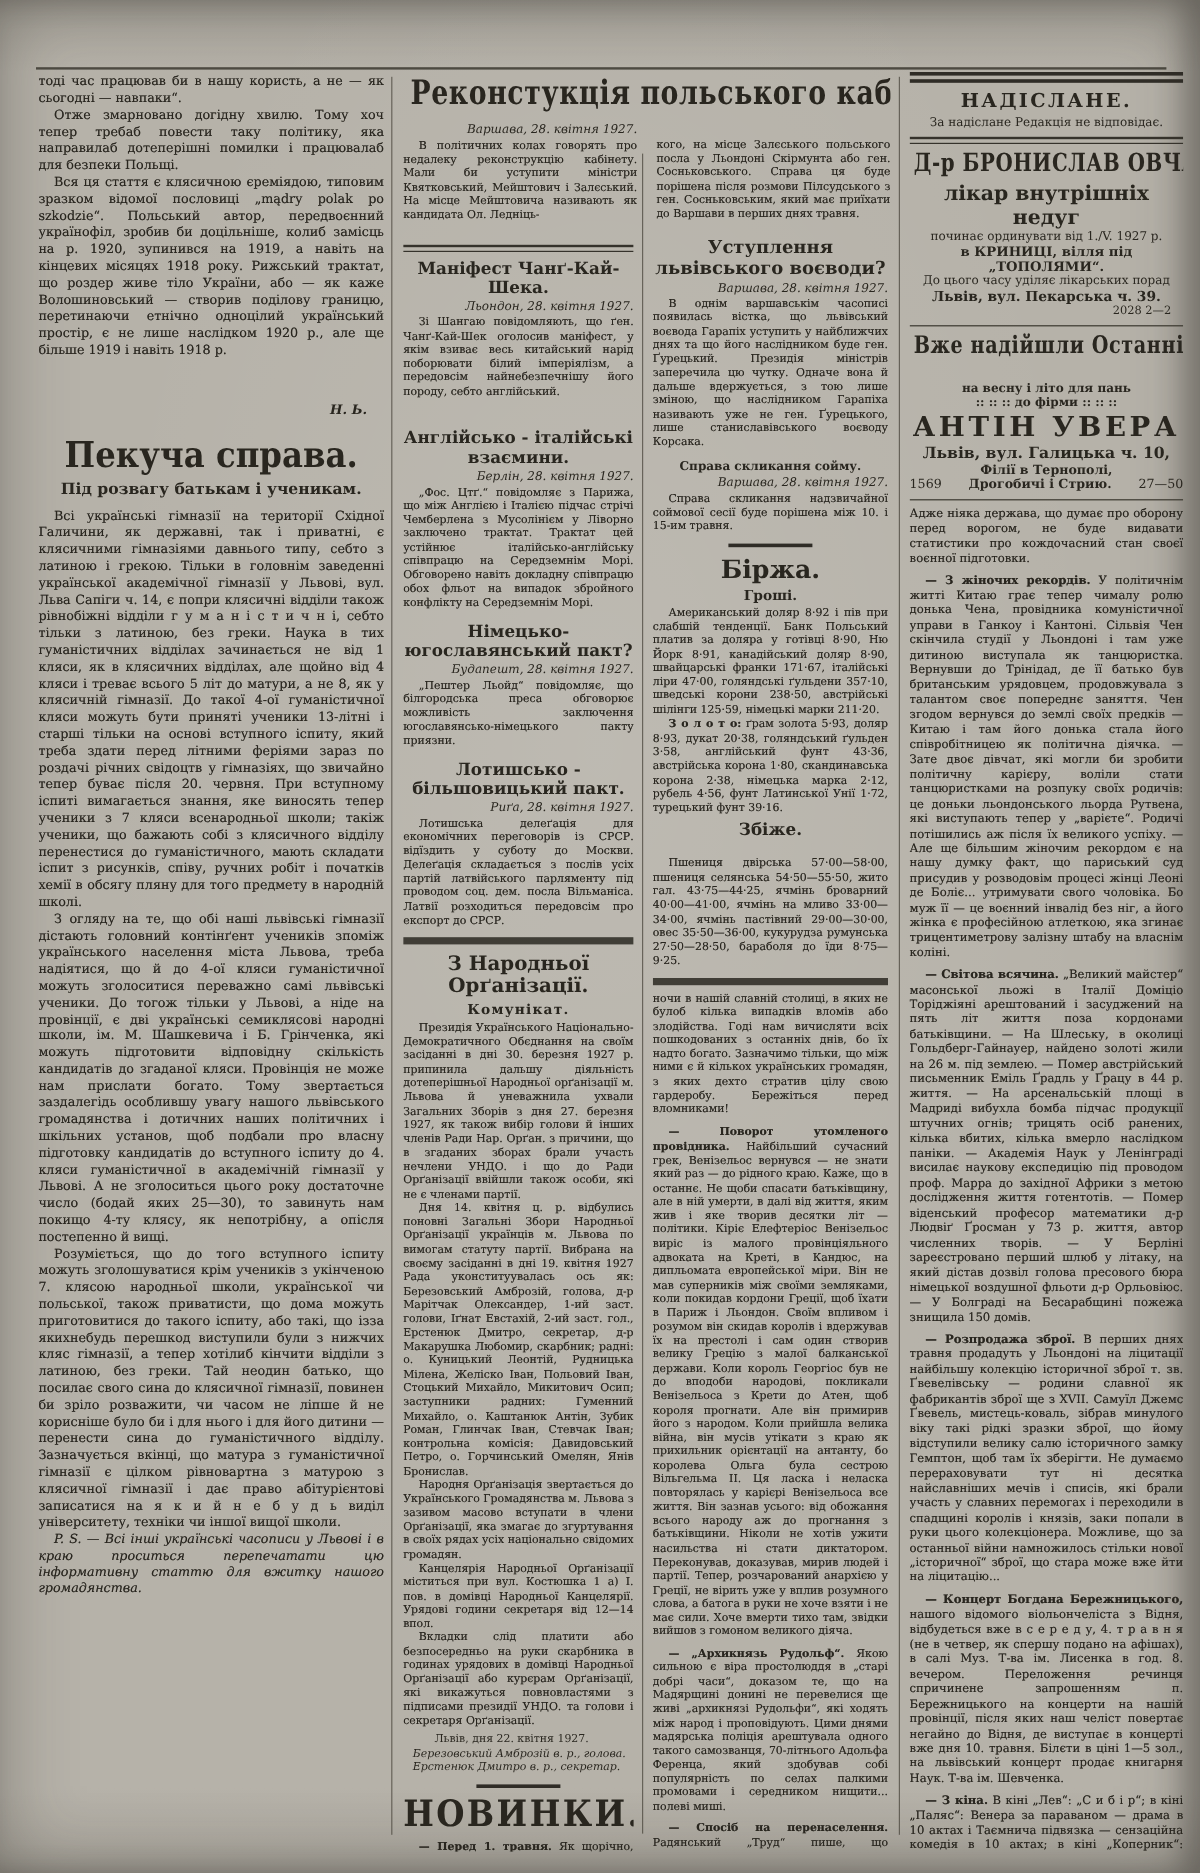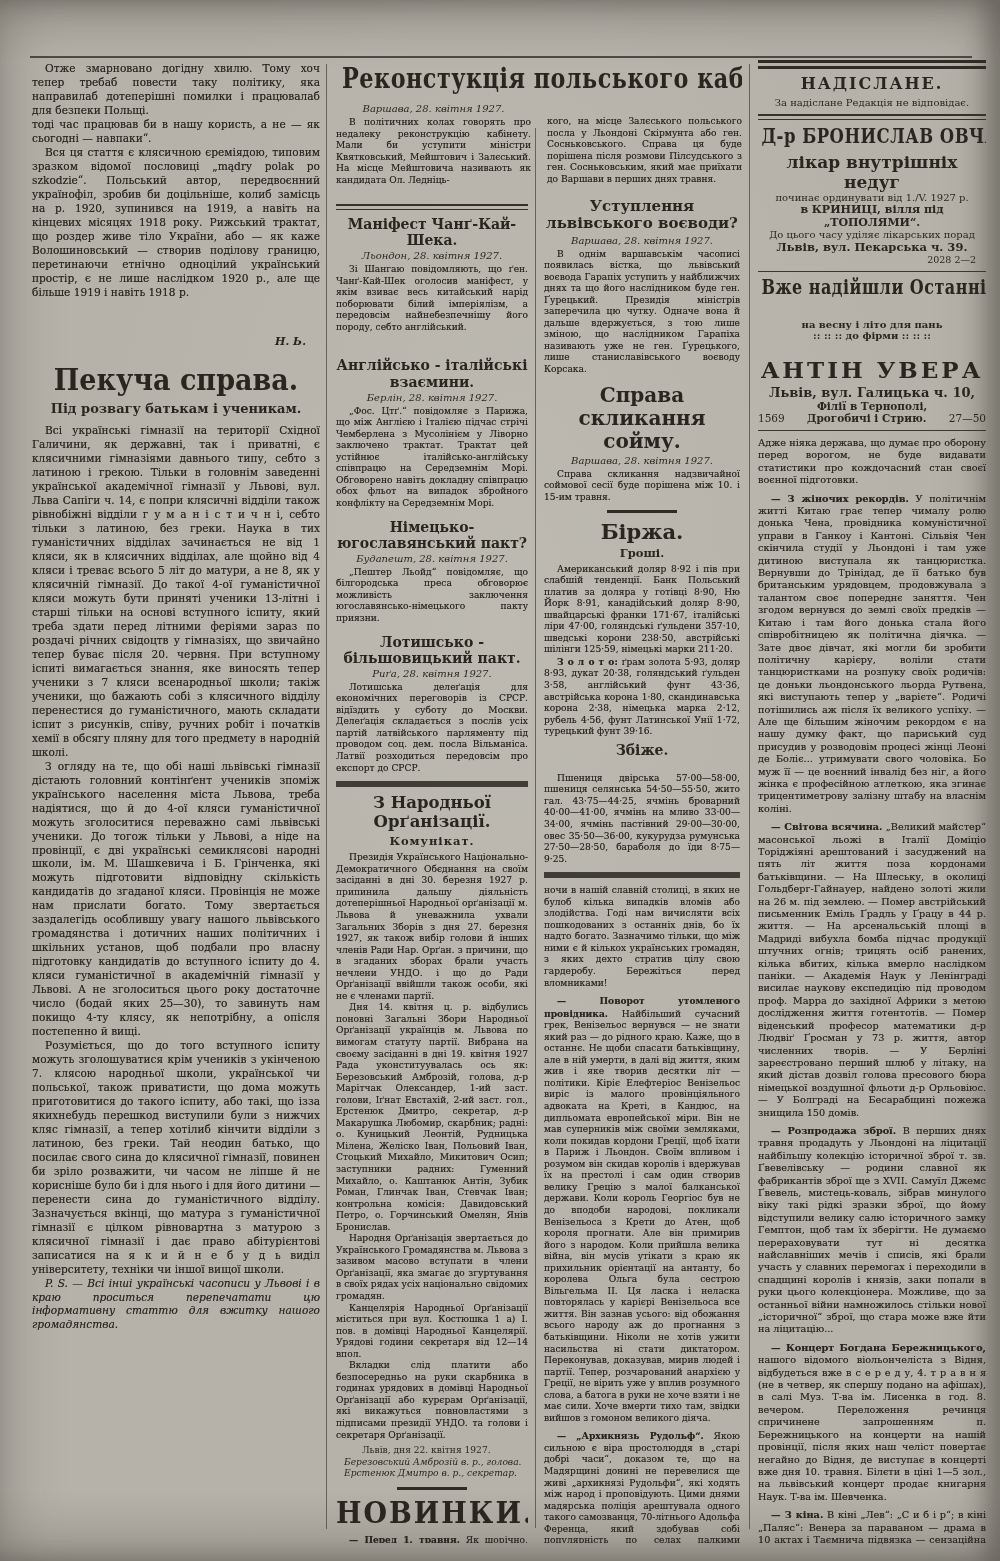--- a/index.html
+++ b/index.html
@@ -21,21 +21,21 @@
   .mast-rule{position:absolute;left:30px;right:28px;top:56px;border-top:2px solid #3a372f;opacity:.85;}
   
   .vrule{position:absolute;width:1px;background:#4b473e;opacity:.75;}
   
   p{margin:0;}
   .bp{font-size:10.6px;line-height:1.32;text-align:justify;text-indent:13px;
       text-shadow:0 0 .5px rgba(30,28,24,.55);}
   .noind{text-indent:0;}
   .sm{font-size:9.1px;line-height:1.27;}
   .md{font-size:9.7px;line-height:1.28;}
-  .dateline{font-style:italic;font-size:10px;text-align:center;margin:2px 0 3px;}
+  .dateline{font-style:italic;font-size:10px;text-align:right;margin:2px 0 3px;}
   .lead{font-weight:bold;}
   .item{margin-top:6px;}
   
   .h-display{font-weight:bold;text-align:center;white-space:nowrap;
     transform:scale(.97,1.22);transform-origin:50% 50%;letter-spacing:.5px;margin:0;}
   .h-sec{font-weight:bold;text-align:center;margin:0 0 2px;line-height:1.15;}
   .h-big{font-weight:bold;text-align:center;margin:2px 0 4px;letter-spacing:2px;}
   
   .rule-double{border-top:2.5px solid #35322b;border-bottom:1px solid #35322b;height:3px;margin:6px 0;}
   .rule-thin{border-top:1.5px solid #3a372f;margin:6px 0;}
@@ -52,22 +52,22 @@
 
 <div class="page">
 
   <div class="mast-rule"></div>
 
   <div class="vrule" style="left:326px;top:64px;height:1465px;"></div>
   <div class="vrule" style="left:535px;top:128px;height:1400px;"></div>
   <div class="vrule" style="left:749px;top:64px;height:1465px;"></div>
 
   <div class="col" style="left:32px;top:62px;width:288px;height:1480px;">
+    <p class="bp noind">тоді час працював  би в нашу користь, а не — як сьогодні — навпаки“.</p>
     <p class="bp">Отже змарновано догідну хвилю. Тому хоч тепер требаб повести таку політику, яка направилаб дотеперішні помилки і працювалаб для безпеки Польщі.</p>
-    <p class="bp noind">тоді час працював  би в нашу користь, а не — як сьогодні — навпаки“.</p>
     <p class="bp">Вся ця стаття є клясичною єреміядою, типовим зразком відомої пословиці „mądry polak po szkodzie“. Польський автор, передвоєнний українофіл, зробив би доцільніше, колиб замісць на р. 1920, зупинився на 1919, а навіть на кінцевих місяцях 1918 року. Рижський трактат, що роздер живе тіло України, або — як каже Волошиновський — створив поділову границю, перетинаючи етнічно одноцілий український простір, є не лише наслідком 1920 р., але ще більше 1919 і навіть 1918 р.</p>
     <div class="sig-right" style="margin-top:36px;">Н. Ь.</div>
     <h2 class="h-sec" style="font-size:27px;margin-top:16px;transform:scaleY(1.1);">Пекуча справа.</h2>
     <h3 class="h-sec" style="font-size:13px;margin:6px 0 8px;">Під розвагу батькам і ученикам.</h3>
     <p class="bp">Всі українські гімназії на території Східної Галичини, як державні, так і приватні, є клясичними гімназіями давнього типу, себто з латиною і грекою. Тільки в головнім заведенні української академічної гімназії у Львові, вул. Льва Сапіги ч. 14, є попри клясичні відділи також рівнобіжні відділи г у м а н і с т и ч н і, себто тільки з латиною, без греки. Наука в тих гуманістичних відділах зачинається не від 1 кляси, як в клясичних відділах, але щойно від 4 кляси і треває всього 5 літ до матури, а не 8, як у клясичній гімназії. До такої 4-ої гуманістичної кляси можуть бути приняті ученики 13-літні і старші тільки на основі вступного іспиту, який треба здати перед літними феріями зараз по роздачі річних свідоцтв у гімназіях, що звичайно тепер буває після 20. червня. При вступному іспиті вимагається знання, яке виносять тепер ученики з 7 кляси всенародньої школи; такіж ученики, що бажають собі з клясичного відділу перенестися до гуманістичного, мають складати іспит з рисунків, співу, ручних робіт і початків хемії в обсягу пляну для того предмету в народній школі.</p>
     <p class="bp">З огляду на те, що обі наші львівські гімназії дістають головний контінґент учеників зпоміж українського населення міста Львова, треба надіятися, що й до 4-ої кляси гуманістичної можуть зголоситися переважно самі львівські ученики. До тогож тільки у Львові, а ніде на провінції, є дві українські семиклясові народні школи, ім. М. Шашкевича і Б. Грінченка, які можуть підготовити відповідну скількість кандидатів до згаданої кляси. Провінція не може нам прислати богато. Тому звертається заздалегідь особлившу увагу нашого львівського громадянства і дотичних наших політичних і шкільних установ, щоб подбали про власну підготовку кандидатів до вступного іспиту до 4. кляси гуманістичної в академічній гімназії у Львові. А не зголоситься цього року достаточне число (бодай яких 25—30), то завинуть нам покищо 4-ту клясу, як непотрібну, а опісля постепенно й вищі.</p>
     <p class="bp">Розуміється, що до того вступного іспиту можуть зголошуватися крім учеників з укінченою 7. клясою народньої школи, української чи польської, також приватисти, що дома можуть приготовитися до такого іспиту, або такі, що ізза якихнебудь перешкод виступили були з нижчих кляс гімназії, а тепер хотілиб кінчити відділи з латиною, без греки. Тай неодин батько, що посилає свого сина до клясичної гімназії, повинен би зріло розважити, чи часом не ліпше й не корисніше було би і для нього і для його дитини — перенести сина до гуманістичного відділу. Зазначується вкінці, що матура з гуманістичної гімназії є цілком рівновартна з матурою з клясичної гімназії і дає право абітурієнтові записатися на  я к и й н е б у д ь  виділ університету, техніки чи іншої вищої школи.</p>
     <p class="bp italic">P. S. — Всі інші українські часописи у Львові і в краю проситься перепечатати цю інформативну статтю для вжитку нашого громадянства.</p>
   </div>
 
@@ -121,21 +121,21 @@
 
     <p class="bp sm item"><b class="lead">— Перед 1. травня.</b> <span>Як щорічно, так і в цім році відбудуться дня 1. травня всюди там, де істнують робітничі орґанізації, свята 1. травня, до яких робляться приготування здавна. У Львові заповіджено кілька таких свят: окремі святочні збори влаштовує ППС., окремо українська соціялістично-радикальна партія (в салі Лисенка), окремо т. зв. „Бунд“ і лівиця Поалей Сіон. Комуністи офіціяльно не братимуть участи в заповіджених маніфестаціях, але неофіціяльно схочуть певно зазначити своє істнування і свою діяльність у цьому дні. Мабуть у звязку з святом 1. травня арештовано в останніх днях кілька десятків ріжних молодих людей у Львові і на провінції.</span></p>
 
   </div>
 
   <div class="col" style="left:544px;top:198px;width:196px;height:1345px;">
     <h4 class="h-sec" style="font-size:15px;">Уступлення львівського воєводи?</h4>
     <div class="dateline">Варшава, 28. квітня 1927.</div>
     <p class="bp sm">В однім варшавськім часописі появилась вістка, що львівський воєвода Гарапіх уступить у найближчих днях та що його наслідником буде ген. Ґурецький. Президія міністрів заперечила цю чутку. Одначе вона й дальше вдержується, з тою лише зміною, що наслідником Гарапіха називають уже не ген. Ґурецького, лише станиславівського воєводу Корсака.</p>
 
-    <h4 class="h-sec" style="font-size:20px;margin-top:8px;">Справа скликання сойму.</h4>
+    <h4 class="h-sec" style="font-size:10px;margin-top:8px;">Справа скликання сойму.</h4>
     <div class="dateline">Варшава, 28. квітня 1927.</div>
     <p class="bp sm">Справа скликання надзвичайної соймової сесії буде порішена між 10. і 15-им травня.</p>
 
     <div class="rule-short"></div>
     <h2 class="h-sec" style="font-size:21px;">Біржа.</h2>
     <h5 class="h-sec" style="font-size:11.5px;margin:3px 0 3px;">Гроші.</h5>
     <p class="bp sm">Американський доляр 8·92 і пів при слабшій тенденції. Банк Польський платив за доляра у готівці 8·90, Ню Йорк 8·91, канадійський доляр 8·90, швайцарські франки 171·67, італійські ліри 47·00, голяндські ґульдени 357·10, шведські корони 238·50, австрійські шілінги 125·59, німецькі марки 211·20.</p>
     <p class="bp sm"><b class="lead">З о л о т о:</b> <span>ґрам золота 5·93, доляр 8·93, дукат 20·38, голяндський ґульден 3·58, англійський фунт 43·36, австрійська корона 1·80, скандинавська корона 2·38, німецька марка 2·12, рубель 4·56, фунт Латинської Унії 1·72, турецький фунт 39·16.</span></p>
     <h5 class="h-sec" style="font-size:14px;margin:4px 0 15px;">Збіже.</h5>
     <p class="bp sm">Пшениця двірська 57·00—58·00, пшениця селянська 54·50—55·50, жито гал. 43·75—44·25, ячмінь броварний 40·00—41·00, ячмінь на мливо 33·00—34·00, ячмінь пастівний 29·00—30·00, овес 35·50—36·00, кукурудза румунська 27·50—28·50, бараболя до їди 8·75—9·25.</p>
@@ -165,21 +165,21 @@
       <p class="center" style="font-size:10px;">До цього часу уділяє лікарських порад</p>
       <p class="center" style="font-size:11.5px;font-weight:bold;">Львів, вул. Пекарська ч. 39.</p>
       <p style="font-size:9.5px;text-align:right;margin-right:10px;">2028 2—2</p>
     </div>
     <div class="rule-thin"></div>
 
     <div style="margin-top:2px;">
       <h3 class="h-display" style="font-size:16.5px;">Вже надійшли Останні Новости</h3>
       <p class="center" style="font-size:10px;font-weight:bold;margin-top:22px;">на весну і літо для пань</p>
       <p class="center" style="font-size:10px;font-weight:bold;">:: :: :: до фірми :: :: ::</p>
-      <h2 class="h-big" style="font-size:23px;letter-spacing:3px;margin:15px 0 2px;">АНТІН УВЕРА</h2>
+      <h2 class="h-big" style="font-size:23px;letter-spacing:3px;margin:1px 0 2px;">АНТІН УВЕРА</h2>
       <p class="center" style="font-size:13px;font-weight:bold;">Львів, вул. Галицька ч. 10,</p>
       <p class="center" style="font-size:10.5px;font-weight:bold;">Філії в Тернополі,</p>
       <div style="display:flex;align-items:baseline;font-size:10.5px;">
         <span>1569</span>
         <span style="flex:1;text-align:center;font-weight:bold;">Дрогобичі і Стрию.</span>
         <span>27—50</span>
       </div>
     </div>
     <div class="rule-thin"></div>
 

